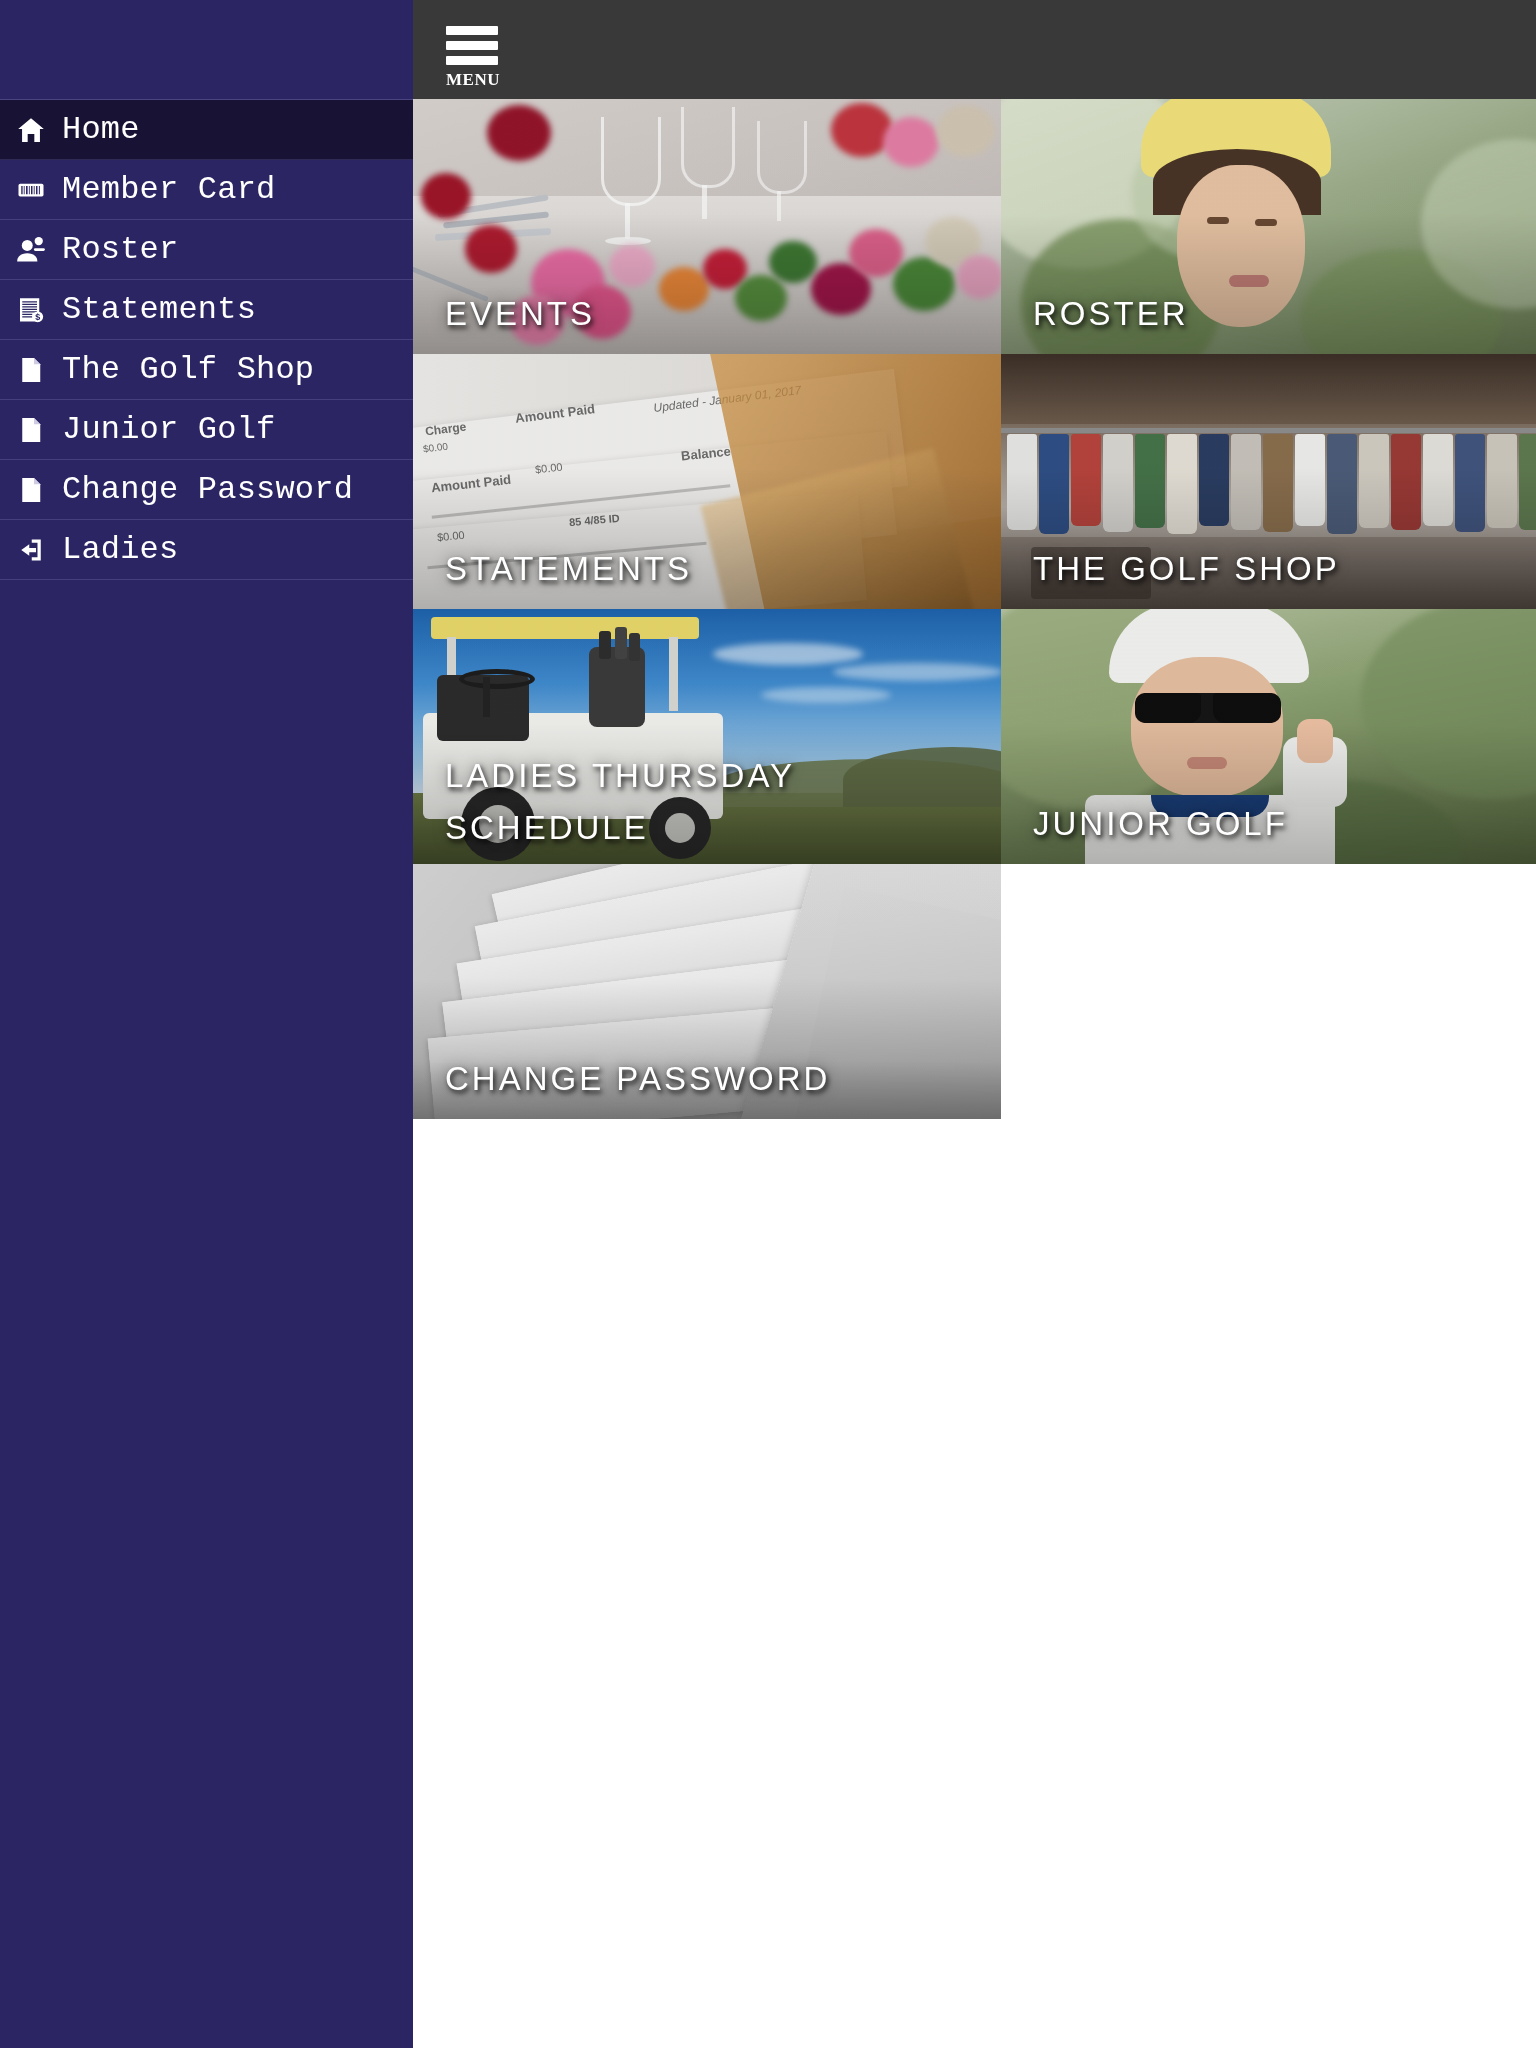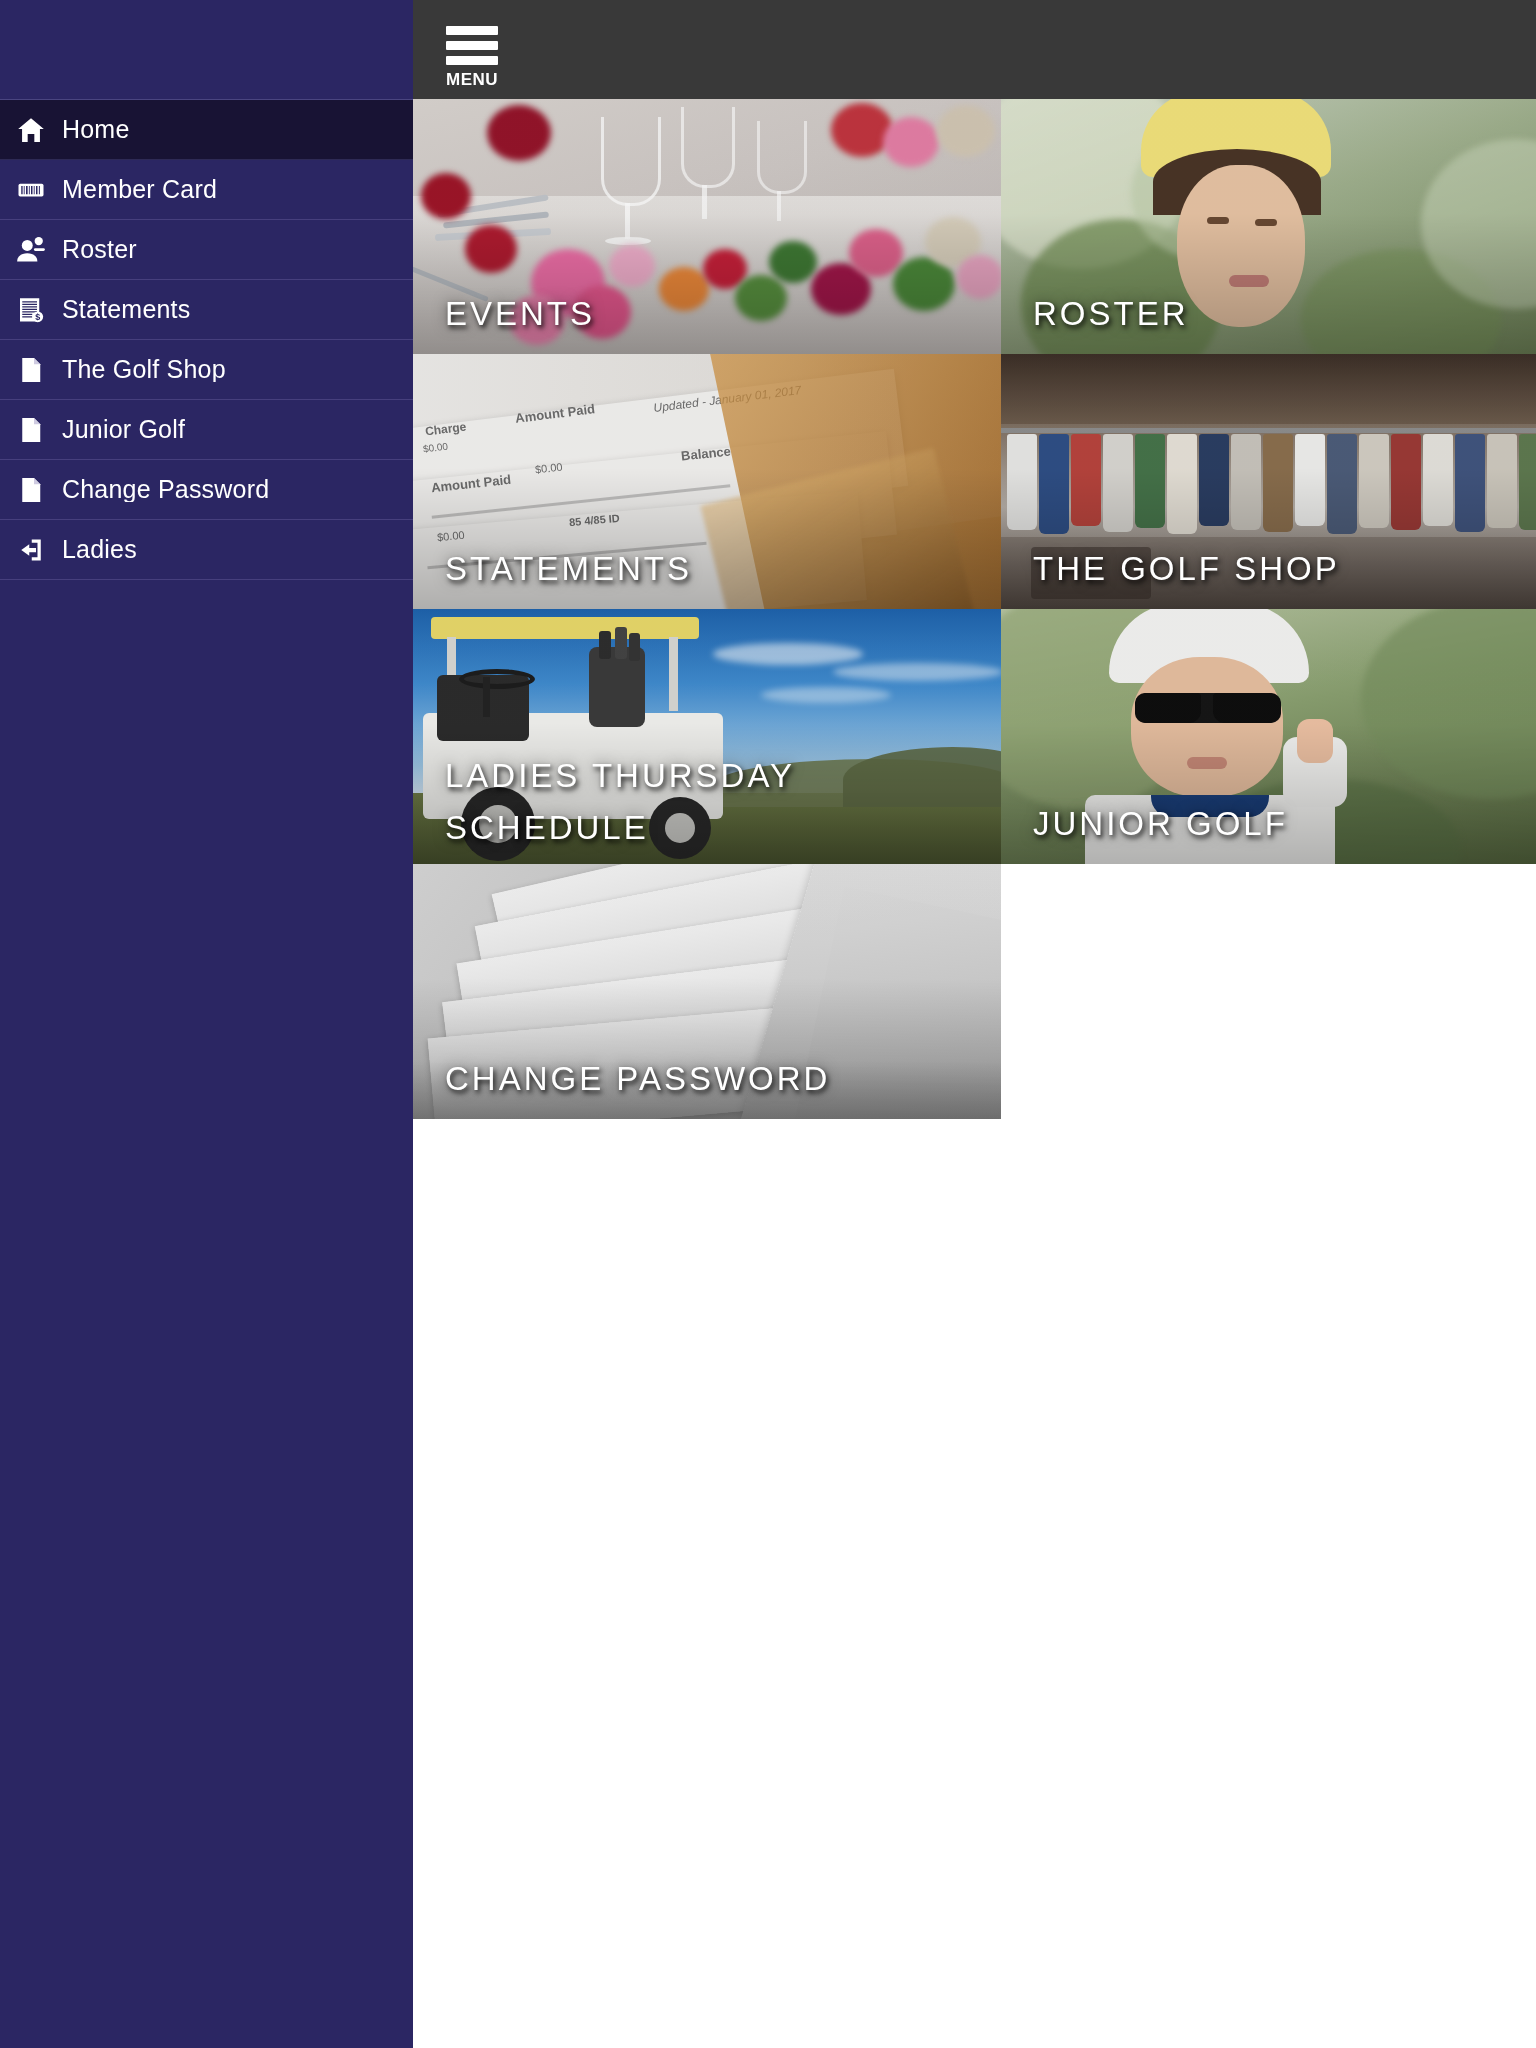--- a/index.html
+++ b/index.html
@@ -49,46 +49,48 @@
     width: 62px;
     min-width: 62px;
     display: flex;
     align-items: center;
     justify-content: center;
     color: #ffffff;
   }
   .nav-icon svg { display: block; }
   .nav-label {
     color: #ffffff;
-    font-size: 25px;
+    font-size: 32px;
     line-height: 1;
     letter-spacing: 0.2px;
     white-space: nowrap;
     overflow: hidden;
     text-overflow: ellipsis;
     max-width: 346px;
     padding-right: 4px;
+    font-family: Liberation Mono, monospace;
   }
 
   
   #header {
     position: absolute;
     left: 413px; top: 0;
     width: 1123px;
     height: 99px;
     background: #393939;
     z-index: 4;
   }
   #menu-button {
     position: absolute;
     left: 33px;
     top: 26px;
     width: 60px;
     cursor: pointer;
     text-align: left;
+    font-family: Liberation Serif, serif;
   }
   .hb-bar {
     width: 52px;
     height: 9px;
     background: #ffffff;
     margin-bottom: 6px;
     border-radius: 1px;
   }
   #menu-text {
     color: #ffffff;

